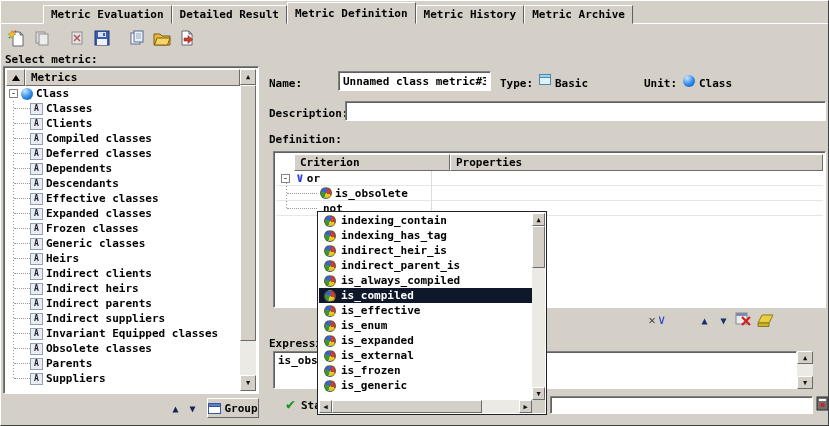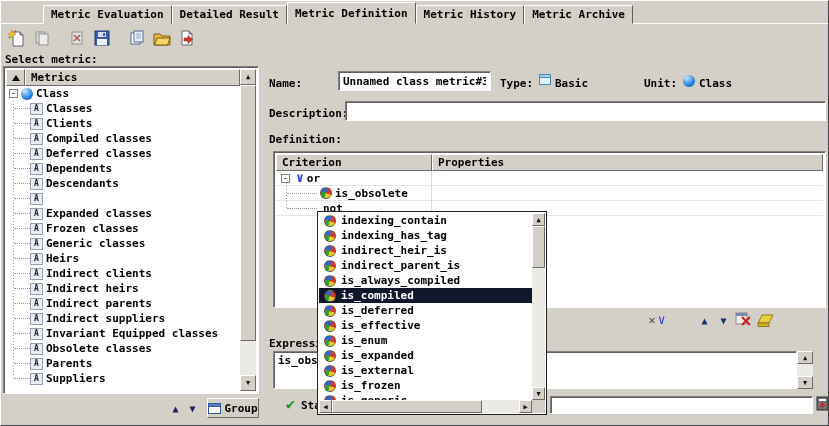--- a/index.html
+++ b/index.html
@@ -40,21 +40,21 @@
 #tree-scroll{top:2px;right:2px;bottom:2px;width:16px;}
 #tree-scroll .up{top:0;left:0;width:16px;height:16px;}
 #tree-scroll .down{bottom:0;left:0;width:16px;height:16px;}
 #tree-scroll .sthumb{top:16px;left:0;width:16px;height:256px;}
 
 #tree-footer{position:absolute;left:166px;top:397px;display:flex;align-items:center;}
 .flatbtn{background:transparent;border:none;width:17px;height:17px;font-size:10px;color:#13235a;display:flex;align-items:center;justify-content:center;padding:0;font-family:inherit;font-weight:bold;}
 #group-btn{width:52px;height:20px;margin-left:6px;background:#d4d0c8;border:1px solid;border-color:#fff #6b6b6b #6b6b6b #fff;display:flex;align-items:center;justify-content:center;gap:3px;font:inherit;}
 
 #def-table{position:absolute;left:272px;top:150px;width:553px;height:157px;background:#fff;border:1px solid;border-color:#808080 #fff #fff #808080;box-shadow:inset 1px 1px 0 #606060;}
-#def-header{position:absolute;left:2px;top:2px;right:2px;height:17px;display:flex;}
+#def-header{position:absolute;left:20px;top:2px;right:2px;height:17px;display:flex;}
 .def-hcell{background:#d4d0c8;border:1px solid;border-color:#fff #6b6b6b #6b6b6b #fff;display:flex;align-items:center;padding-left:5px;}
 #def-hcell-criterion{width:156px;}
 #def-hcell-properties{flex:1;}
 #def-body{position:absolute;left:2px;top:19px;right:2px;bottom:2px;overflow:hidden;}
 #def-colsep{position:absolute;left:155px;top:0;bottom:0;width:1px;background:#dcdcdc;}
 .def-row{height:15px;display:flex;align-items:center;border-bottom:1px solid #e6e6e6;}
 #def-row-or{padding-left:5px;}
 .or-glyph{color:#2b3fd0;font-size:13px;line-height:13px;margin:0 3px 2px;}
 #def-row-criterion,#def-row-not{padding-left:11px;}
 .dconn{width:30px;border-top:1px dotted #999;flex:none;margin-right:3px;}
@@ -203,20 +203,21 @@
 
           <div class="tree-child-row">
             <span class="tconn"></span>
             <span class="aicon">A</span>
             <span class="tlabel">Descendants</span>
           </div>
 
           <div class="tree-child-row">
             <span class="tconn"></span>
             <span class="aicon">A</span>
+            <span class="tlabel">Effective classes</span>
           </div>
 
           <div class="tree-child-row">
             <span class="tconn"></span>
             <span class="aicon">A</span>
             <span class="tlabel">Expanded classes</span>
           </div>
 
           <div class="tree-child-row">
             <span class="tconn"></span>
@@ -418,24 +419,20 @@
         <div class="dd-item">
           <span class="rainbow"></span>
           <span class="dd-label">is_always_compiled</span>
         </div>
 
         <div class="dd-item selected">
           <span class="rainbow"></span>
           <span class="dd-label">is_compiled</span>
         </div>
 
-        <div class="dd-item">
-          <span class="rainbow"></span>
-          <span class="dd-label">is_deferred</span>
-        </div>
 
         <div class="dd-item">
           <span class="rainbow"></span>
           <span class="dd-label">is_effective</span>
         </div>
 
         <div class="dd-item">
           <span class="rainbow"></span>
           <span class="dd-label">is_enum</span>
         </div>

